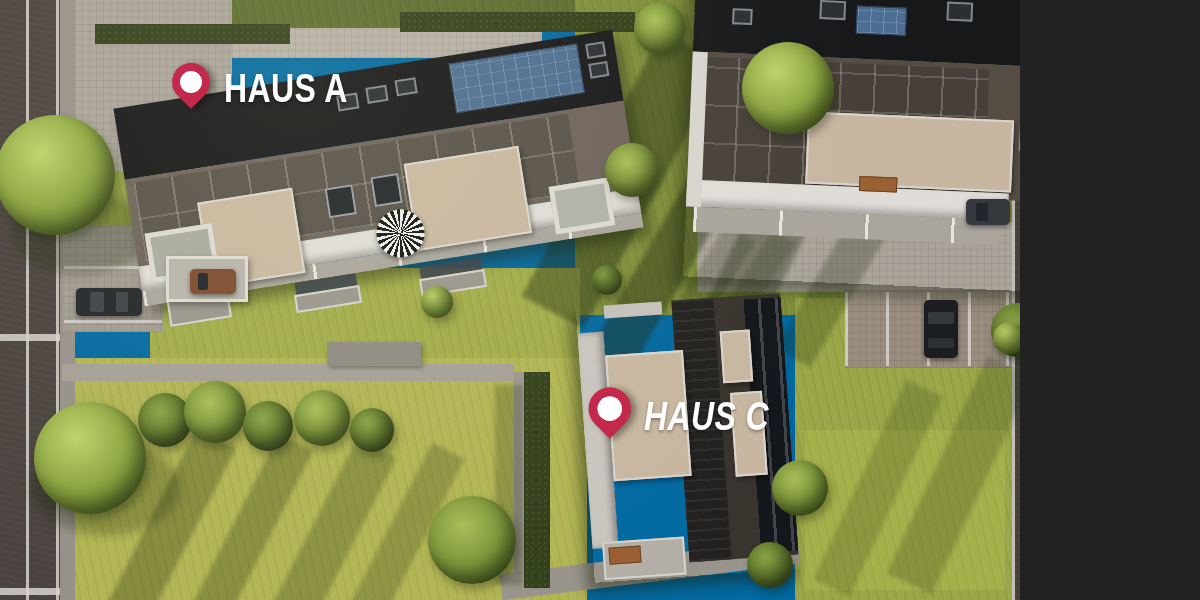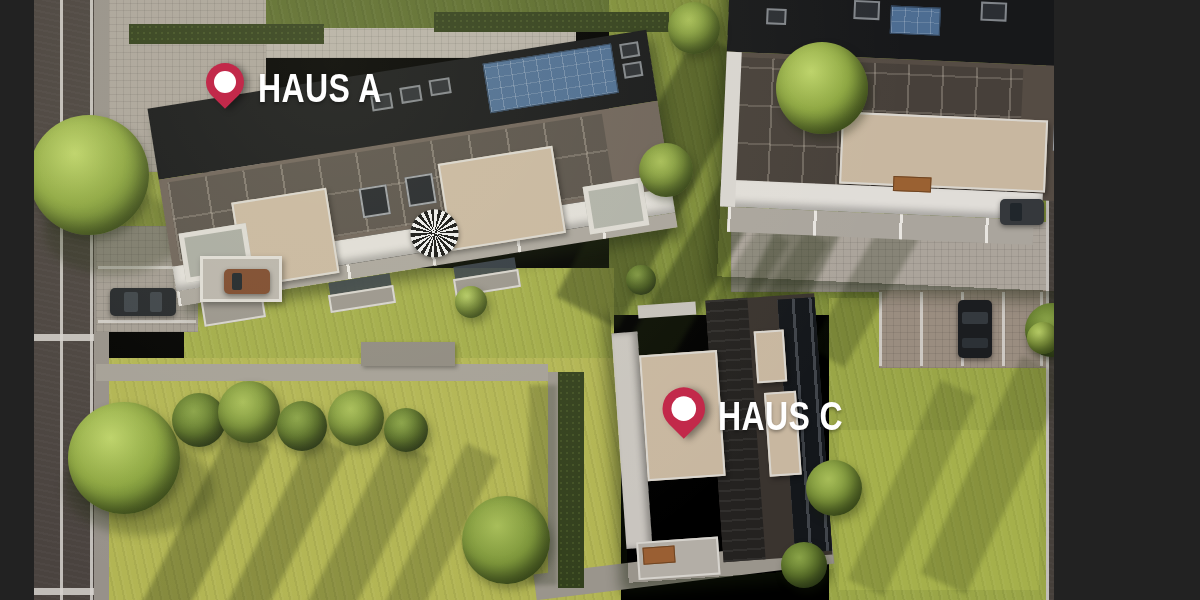--- a/index.html
+++ b/index.html
@@ -1,17 +1,17 @@
 <!DOCTYPE html>
 <html><head>
 <meta charset="utf-8">
 <style>
   html,body{margin:0;padding:0;background:#222;}
   .stage{position:relative;width:1020px;height:600px;overflow:hidden;
-         background:#000000;font-family:"Liberation Sans",sans-serif;margin-left:34px;}
+         background:#0369a1;font-family:"Liberation Sans",sans-serif;}
   .abs{position:absolute;}
   
   .lawn{background-image:repeating-linear-gradient(78deg,rgba(0,0,0,.05) 0 2px,rgba(255,255,255,.03) 2px 4px,transparent 4px 9px);}
   .pav{background-color:#aba49b;background-image:
        repeating-linear-gradient(0deg,rgba(0,0,0,.07) 0 1px,transparent 1px 7px),
        repeating-linear-gradient(90deg,rgba(0,0,0,.07) 0 1px,transparent 1px 7px);}
   .pav-light{background-color:#b6b0a7;}
   .pav-dark{background-color:#9a8d80;}
   .asphalt{background-color:#4a433f;background-image:repeating-linear-gradient(12deg,rgba(255,255,255,.025) 0 2px,transparent 2px 6px);}
   .roadline{background:#d7d4cf;opacity:.85;}
@@ -243,21 +243,21 @@
 
   <div class="marker" style="left:168px;top:60px;width:230px;height:60px;">
     <div class="pin">
       <div class="pin-body" style="background: rgb(194, 41, 74);"></div>
       <div class="pin-dot" style="background: rgb(255, 255, 255);"></div>
     </div>
     <div class="mlabel" style="color: rgb(255, 255, 255);">HAUS A</div>
   </div>
 
 
-  <div class="marker" style="left:624px;top:384px;width:230px;height:64px;">
+  <div class="marker" style="left:584px;top:384px;width:230px;height:64px;font-style:italic;">
     <div class="pin" style="transform:scale(1.12);transform-origin:top left;">
       <div class="pin-body" style="background: rgb(194, 41, 74);"></div>
       <div class="pin-dot" style="background: rgb(255, 255, 255);"></div>
     </div>
     <div class="mlabel" style="left: 60px; top: 12px; color: rgb(255, 255, 255);">HAUS C</div>
   </div>
 
 </div>
 
 </body></html>

